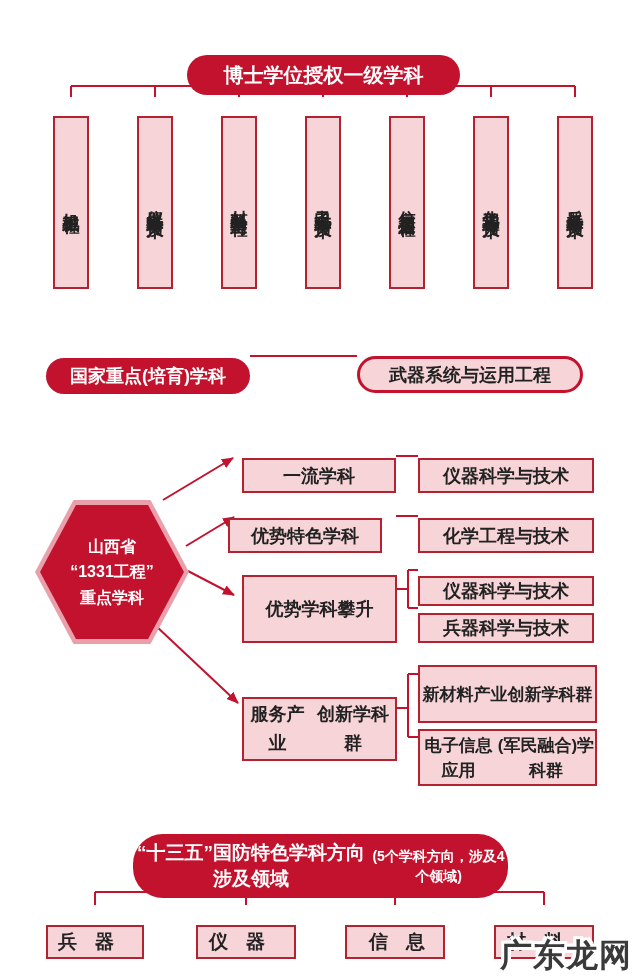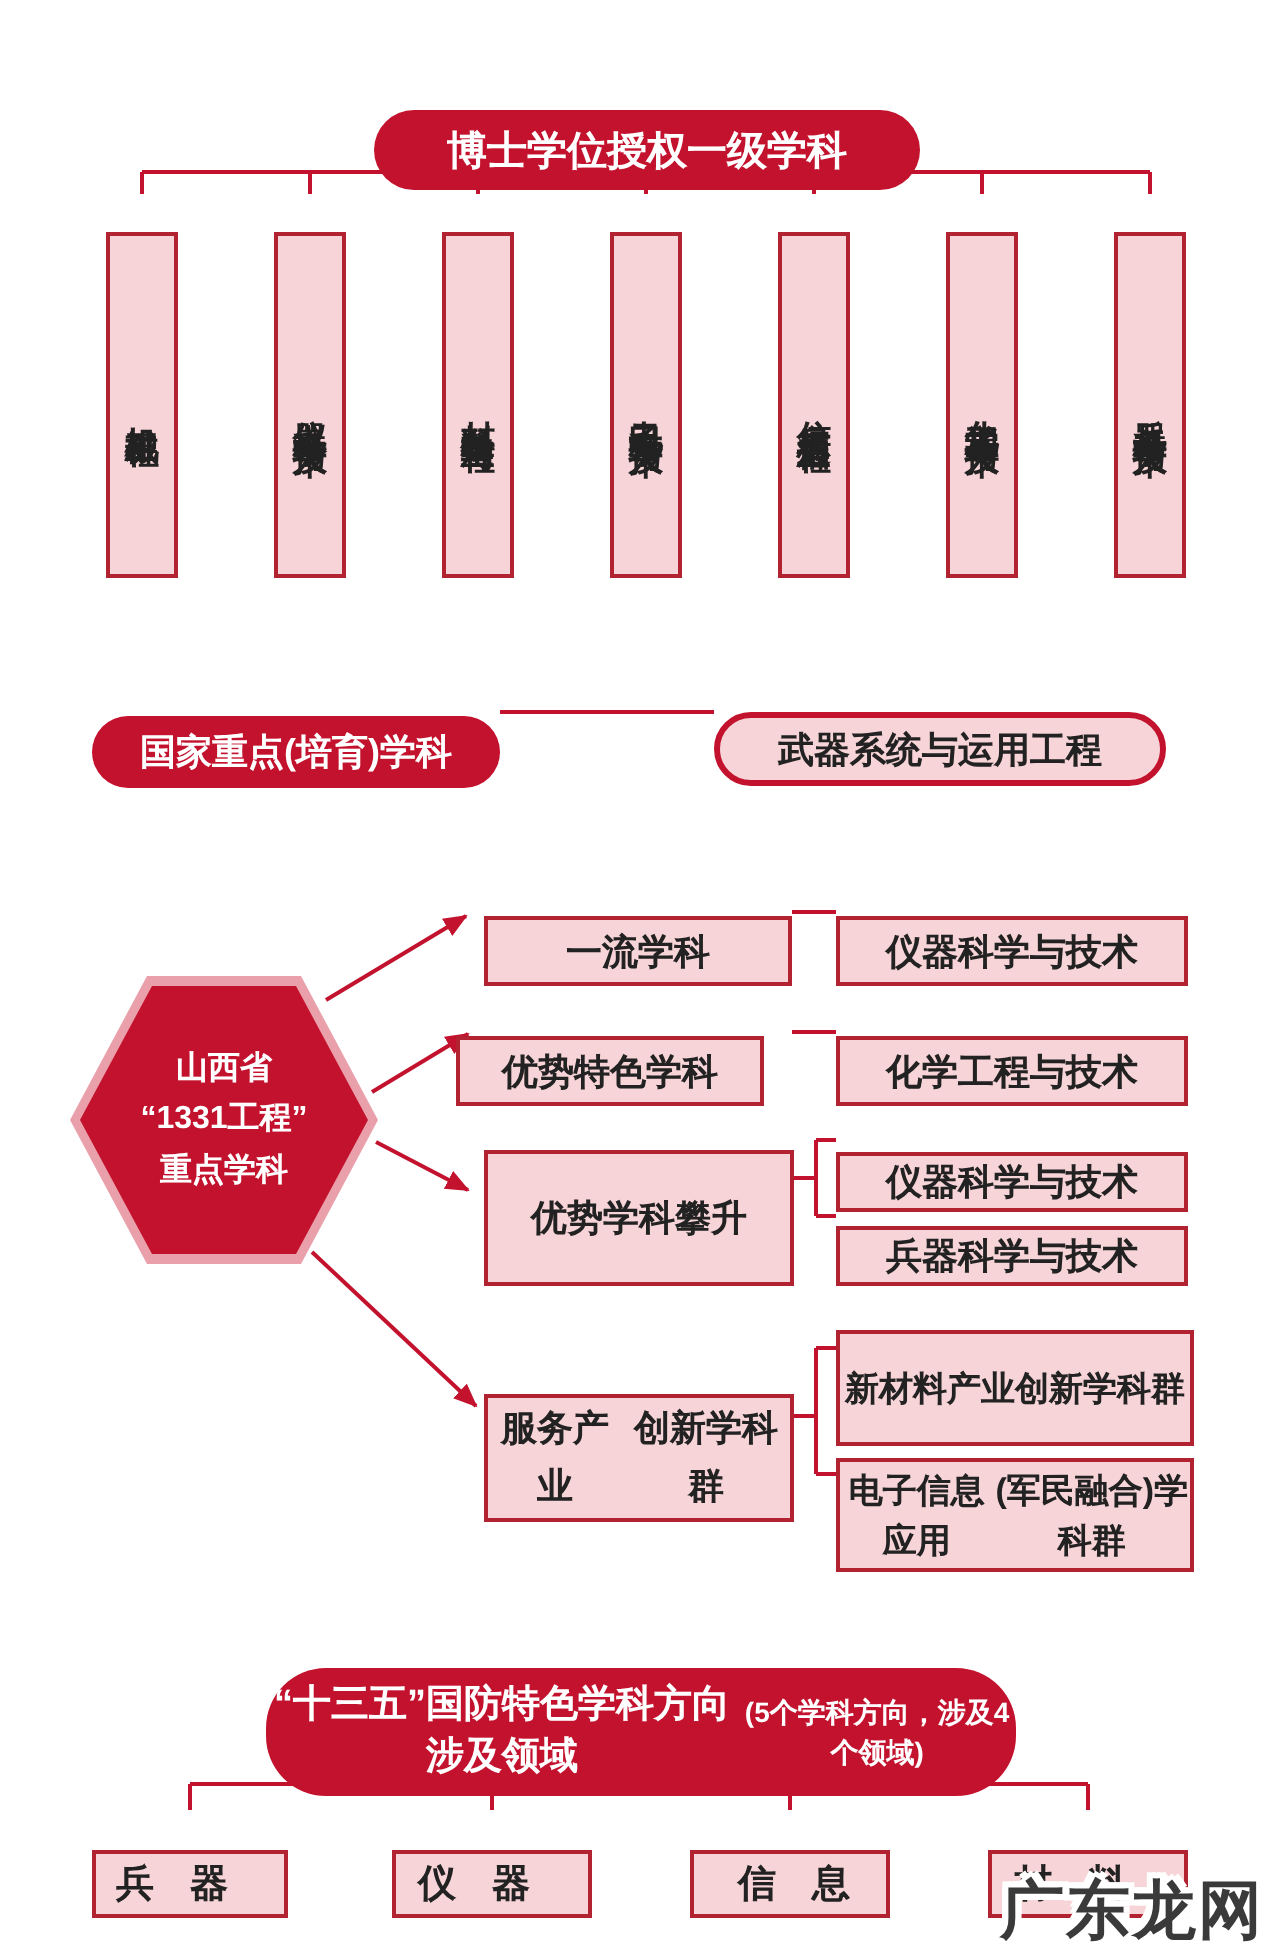--- a/index.html
+++ b/index.html
@@ -13,21 +13,21 @@
   body{font-family:"Liberation Sans", sans-serif;}
   .stage{position:relative;width:640px;height:980px;background:#ffffff;overflow:hidden;}
   .lines{position:absolute;left:0;top:0;width:640px;height:980px;z-index:0;}
   .node{position:absolute;box-sizing:border-box;z-index:1;display:flex;align-items:center;justify-content:center;text-align:center;margin-top:20px;}
   .pill{background:var(--red);color:#ffffff;font-weight:700;border-radius:22px;}
   .outline-pill{background:var(--pink);border:3px solid var(--red);border-radius:20px;color:var(--ink);font-weight:600;}
   .pbox{background:var(--pink);border:2px solid var(--border);color:var(--ink);font-weight:600;}
   .vbox{writing-mode:vertical-rl;text-orientation:upright;font-size:17px;letter-spacing:2px;line-height:1;}
   .two-line{}
   .hex-outer{position:absolute;z-index:1;background:var(--hex-edge);
-    clip-path:polygon(0% 50%,25% 0%,75% 0%,100% 50%,75% 100%,25% 100%);}
+    clip-path:polygon(0% 50%,25% 0%,75% 0%,100% 50%,75% 100%,25% 100%);margin-top:12px;}
   .hex-inner{position:absolute;inset:5px;background:var(--red);
     clip-path:polygon(0% 50%,25% 0%,75% 0%,100% 50%,75% 100%,25% 100%);
     display:flex;flex-direction:column;align-items:center;justify-content:center;}
   .hex-inner div{color:#ffffff;font-weight:700;font-size:16px;line-height:1.6;text-align:center;}
   .watermark{position:absolute;z-index:3;font-size:32px;font-weight:700;letter-spacing:1px;color:#3a3a3a;
     text-shadow:-3px -3px 0 #fff,3px -3px 0 #fff,-3px 3px 0 #fff,3px 3px 0 #fff,0 -3px 0 #fff,0 3px 0 #fff,-3px 0 0 #fff,3px 0 0 #fff;}
   .spread span{letter-spacing:18px;}
 </style>
 </head>
 <body>

